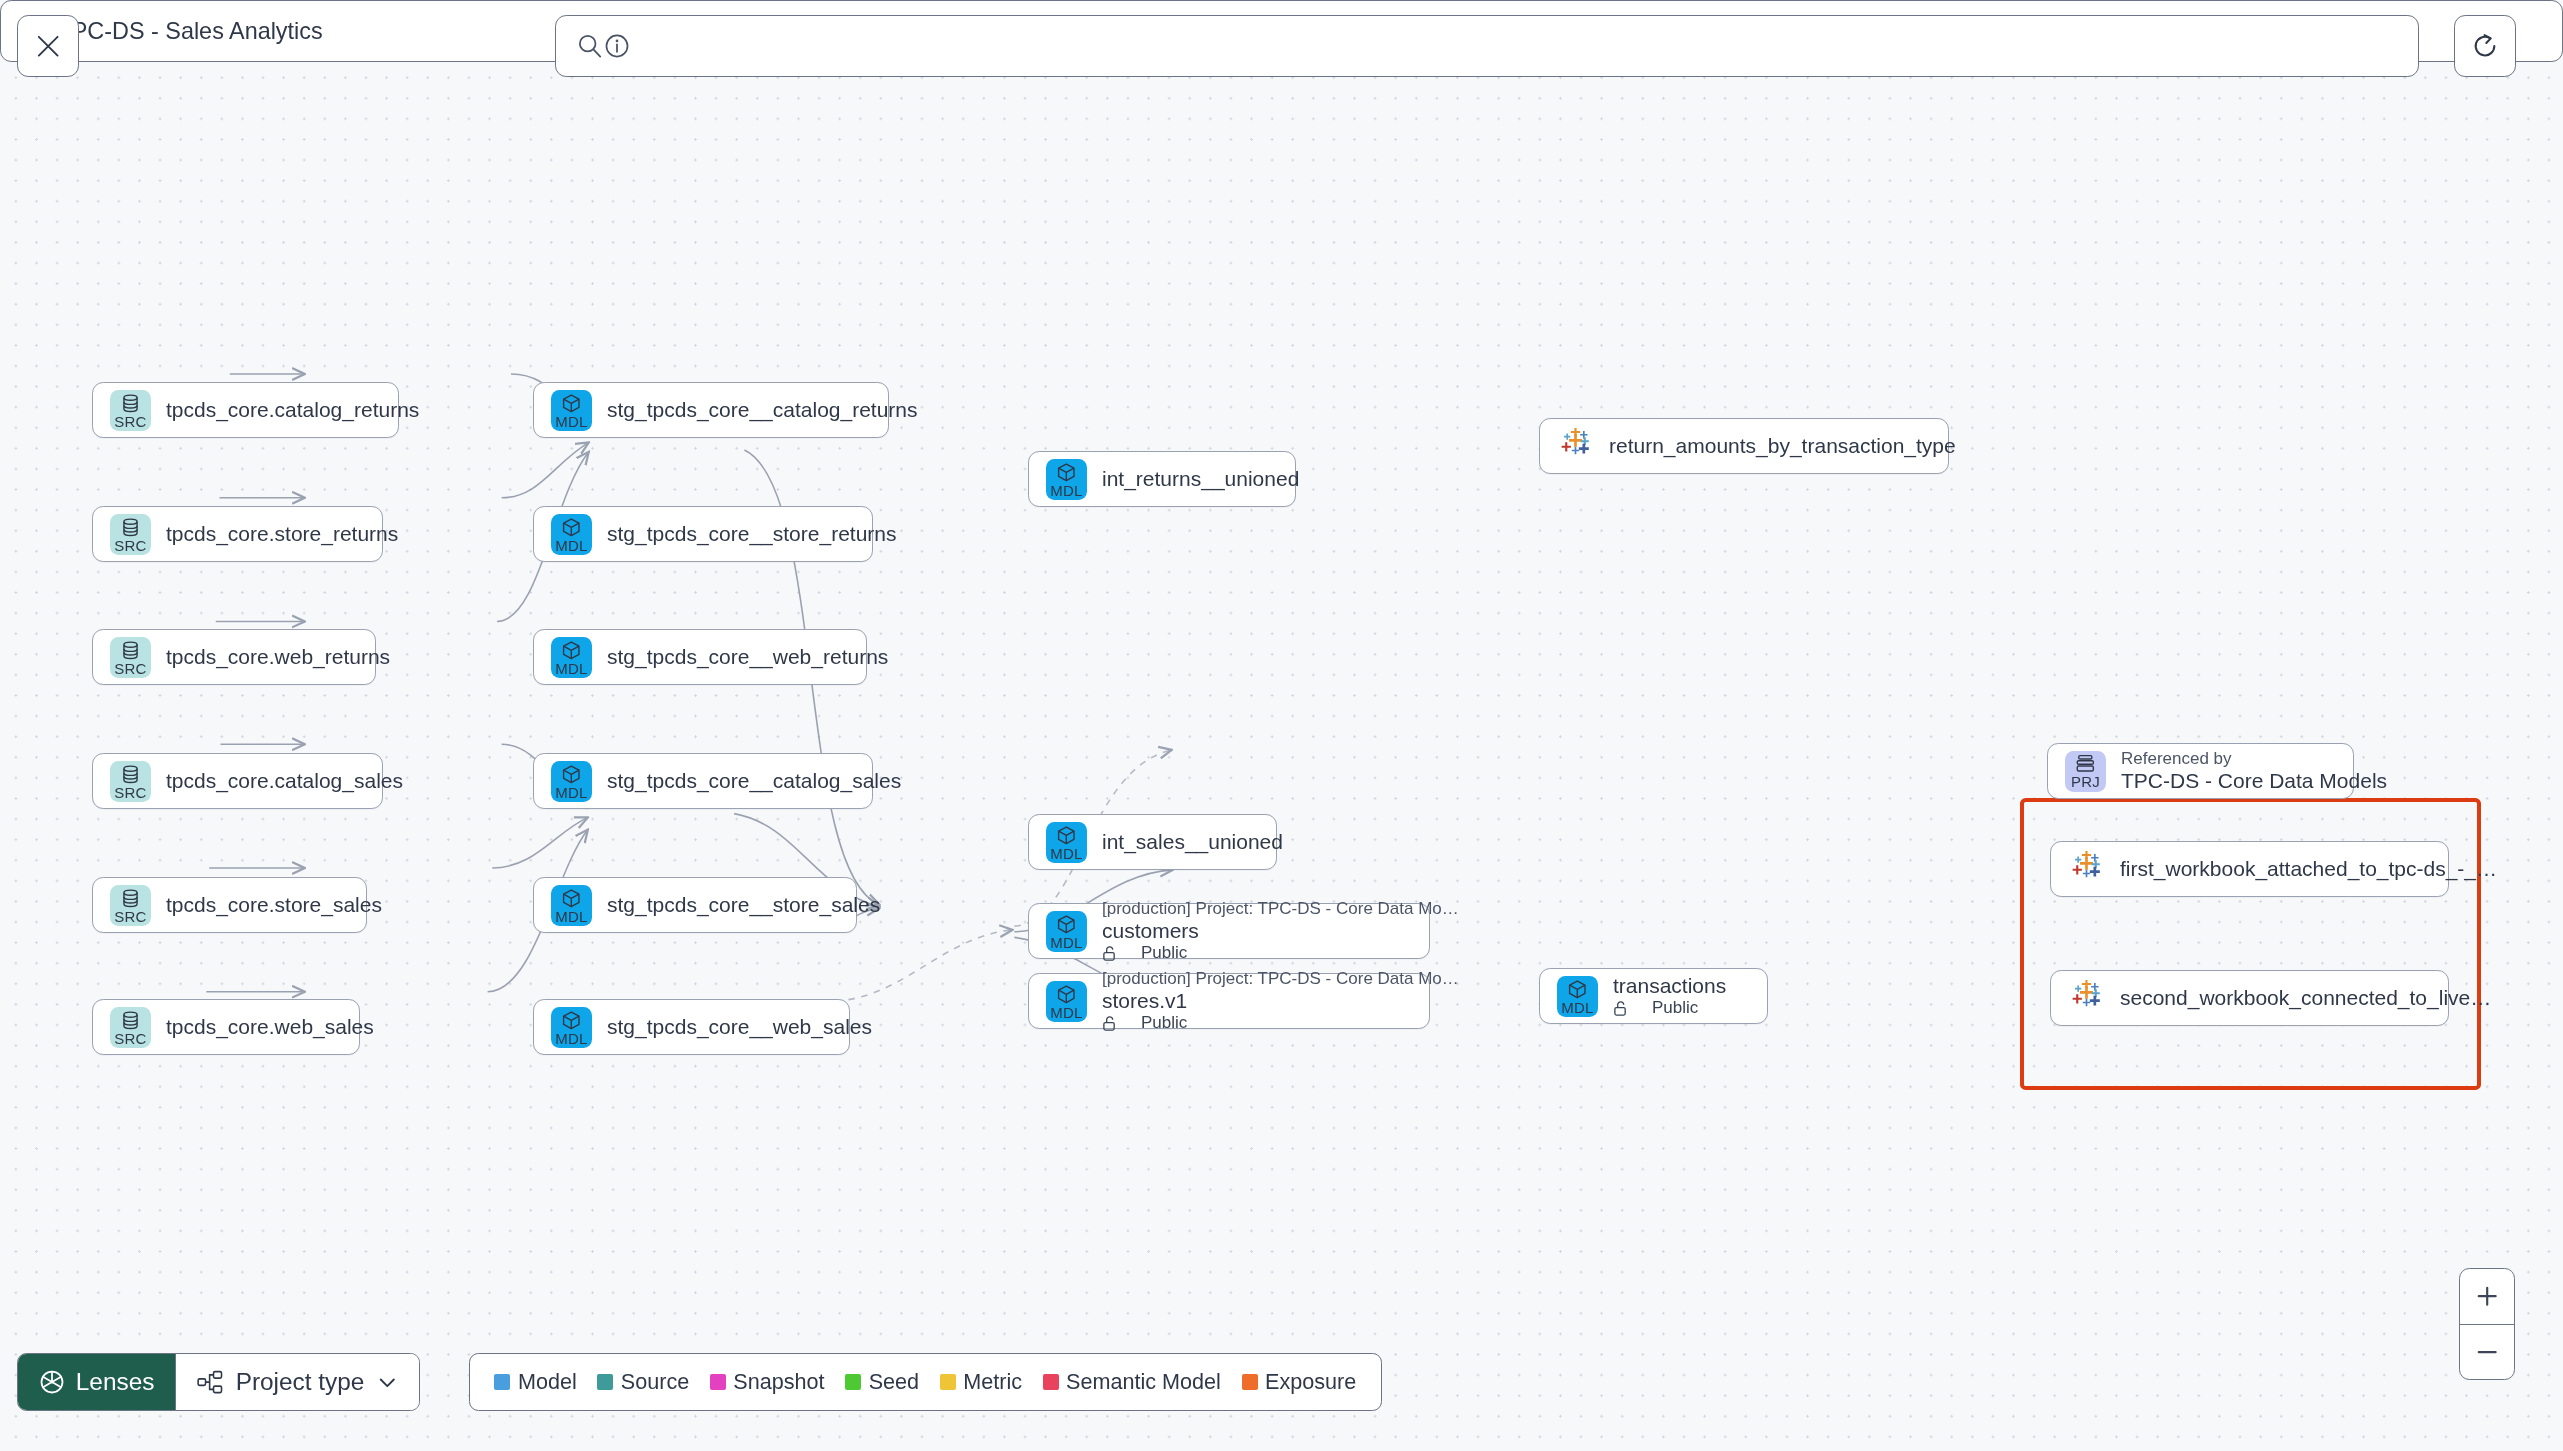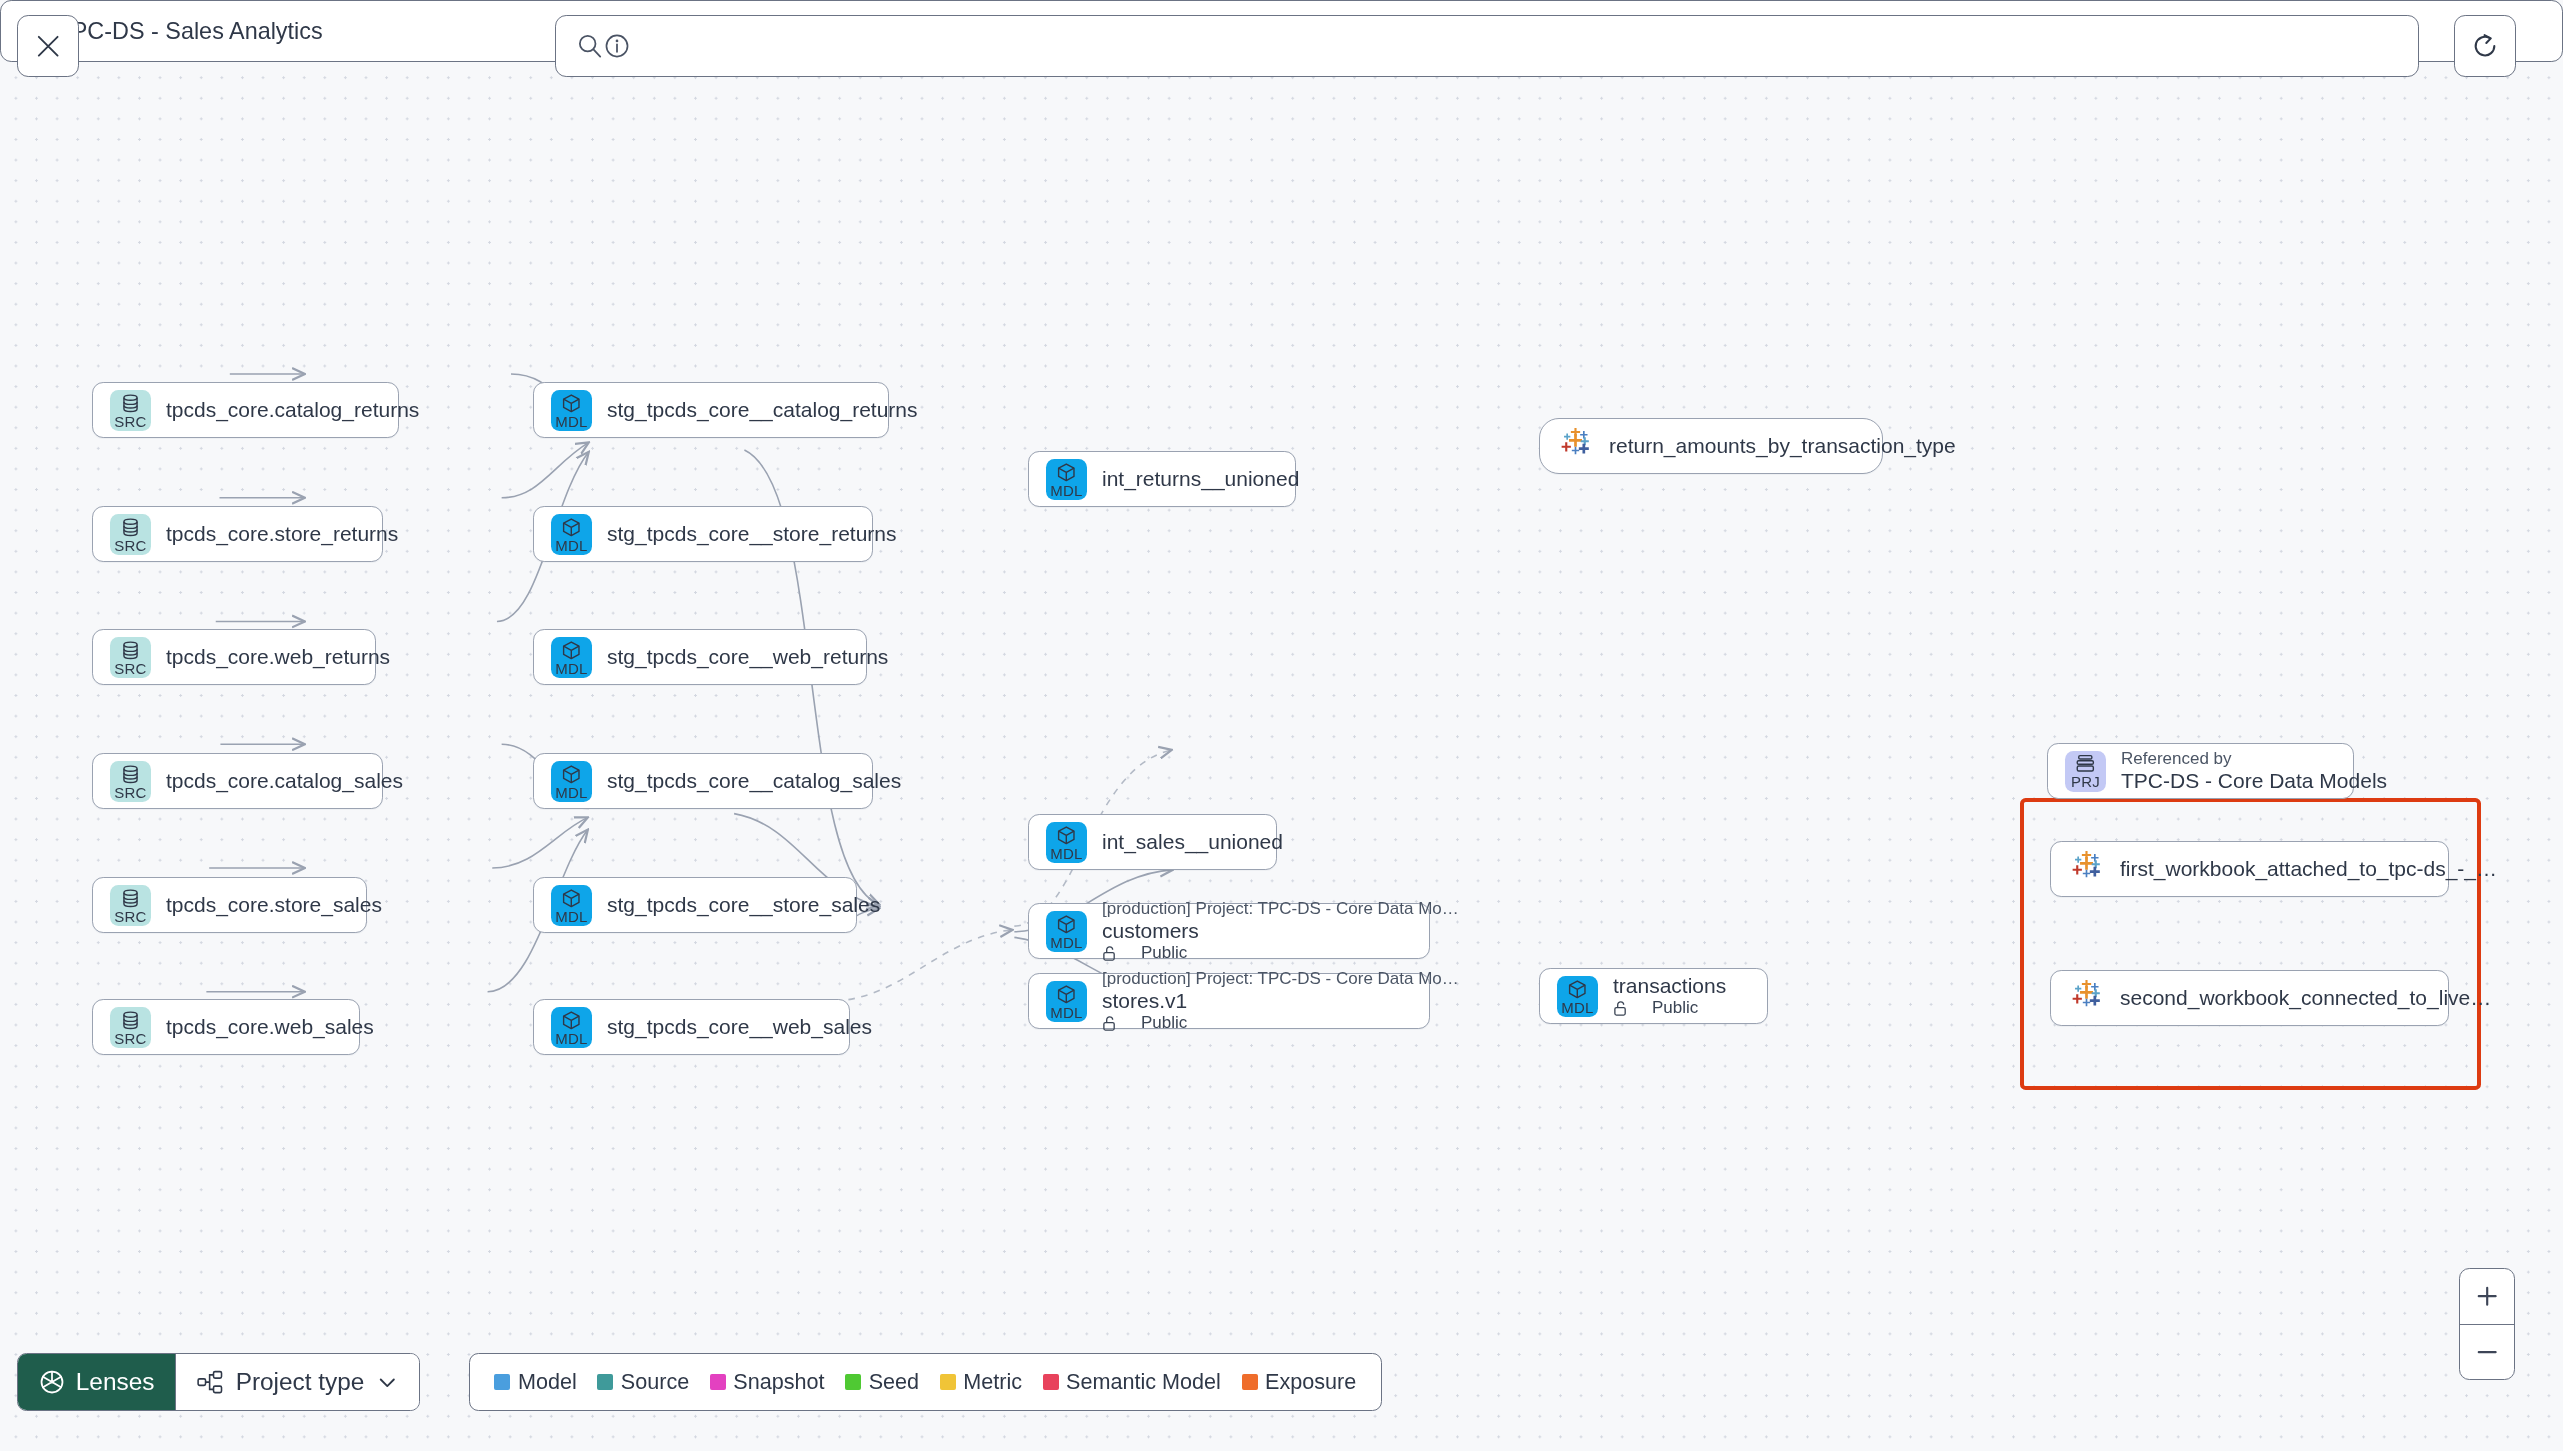--- a/index.html
+++ b/index.html
@@ -421,21 +421,21 @@
         <div class="title">transactions</div>
         <div class="meta">
           <svg width="15" height="17" viewBox="0 0 16 18">
             <rect x="2" y="8" width="11" height="8" rx="1.6" fill="none" stroke="#3a4454" stroke-width="1.4"></rect>
             <path d="M5,8 L5,5.2 A3.2,3.2 0 0 1 11.4,5" fill="none" stroke="#3a4454" stroke-width="1.4"></path>
           </svg>
           <span>Public</span>
         </div>
       </div>
     </div>
-    <div class="node" style="left: 1539px; top: 418px; width: 344px; height: 56px; border-radius: 20px;">
+    <div class="node" style="left: 1539px; top: 418px; width: 410px; height: 56px;">
       <div class="tab-ic"><svg width="37" height="32" viewBox="0 0 40 34">
           <path d="M20,-1 L20,9 M15,4 L25,4" stroke="#e8912c" stroke-width="2.3" stroke-linecap="butt"></path>
           <path d="M29,3 L29,11 M25,7 L33,7" stroke="#4a7fc1" stroke-width="1.8" stroke-linecap="butt"></path>
           <path d="M11,5.6 L11,12.4 M7.6,9 L14.4,9" stroke="#5ba3c9" stroke-width="1.8" stroke-linecap="butt"></path>
           <path d="M20,6 L20,20 M13,13 L27,13" stroke="#e8912c" stroke-width="2.9" stroke-linecap="butt"></path>
           <path d="M30,9.6 L30,18.4 M25.6,14 L34.4,14" stroke="#5ba3c9" stroke-width="2.3" stroke-linecap="butt"></path>
           <path d="M10,15 L10,25 M5,20 L15,20" stroke="#c0392b" stroke-width="2.3" stroke-linecap="butt"></path>
           <path d="M20,20 L20,28 M16,24 L24,24" stroke="#4a7fc1" stroke-width="1.8" stroke-linecap="butt"></path>
           <path d="M29,16.6 L29,27.4 M23.6,22 L34.4,22" stroke="#3f5f9e" stroke-width="2.9" stroke-linecap="butt"></path>
         </svg></div>

